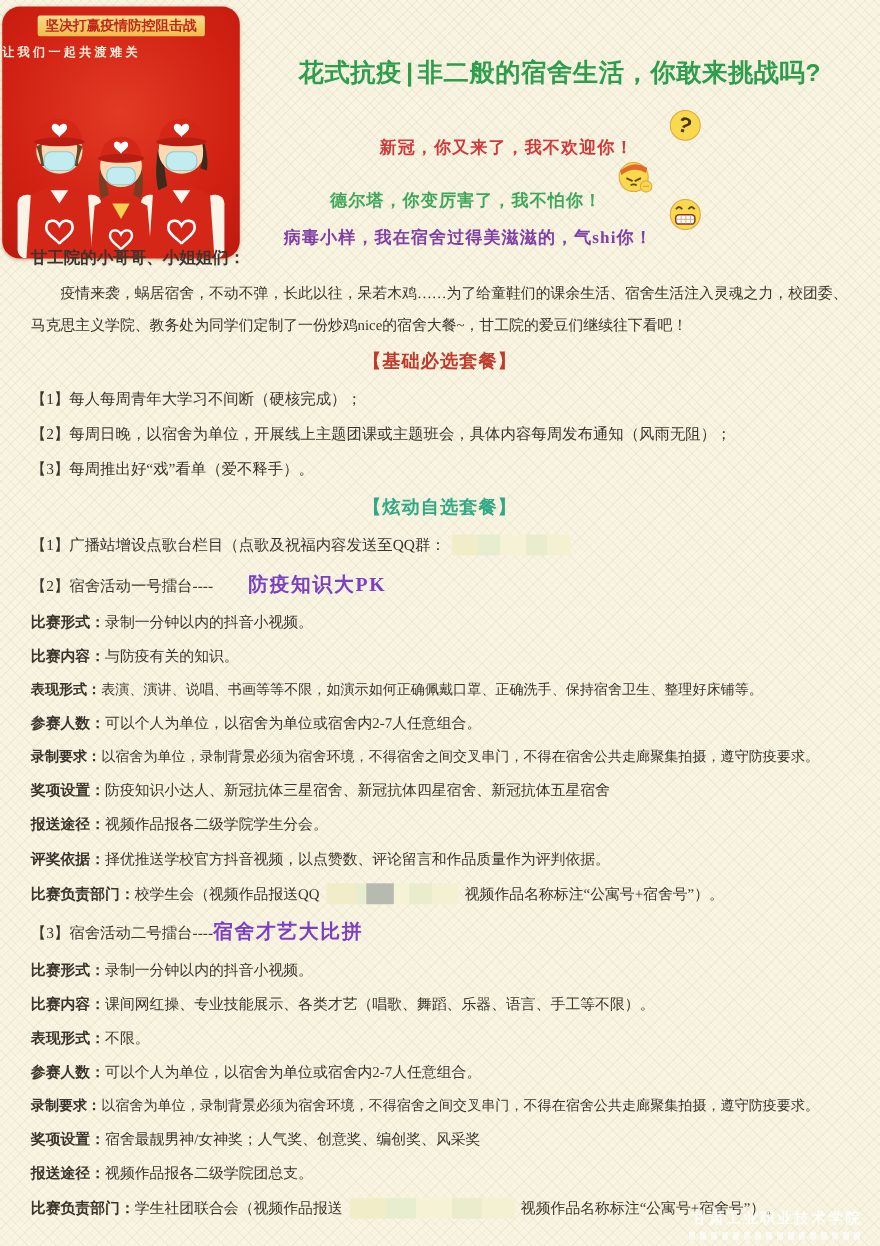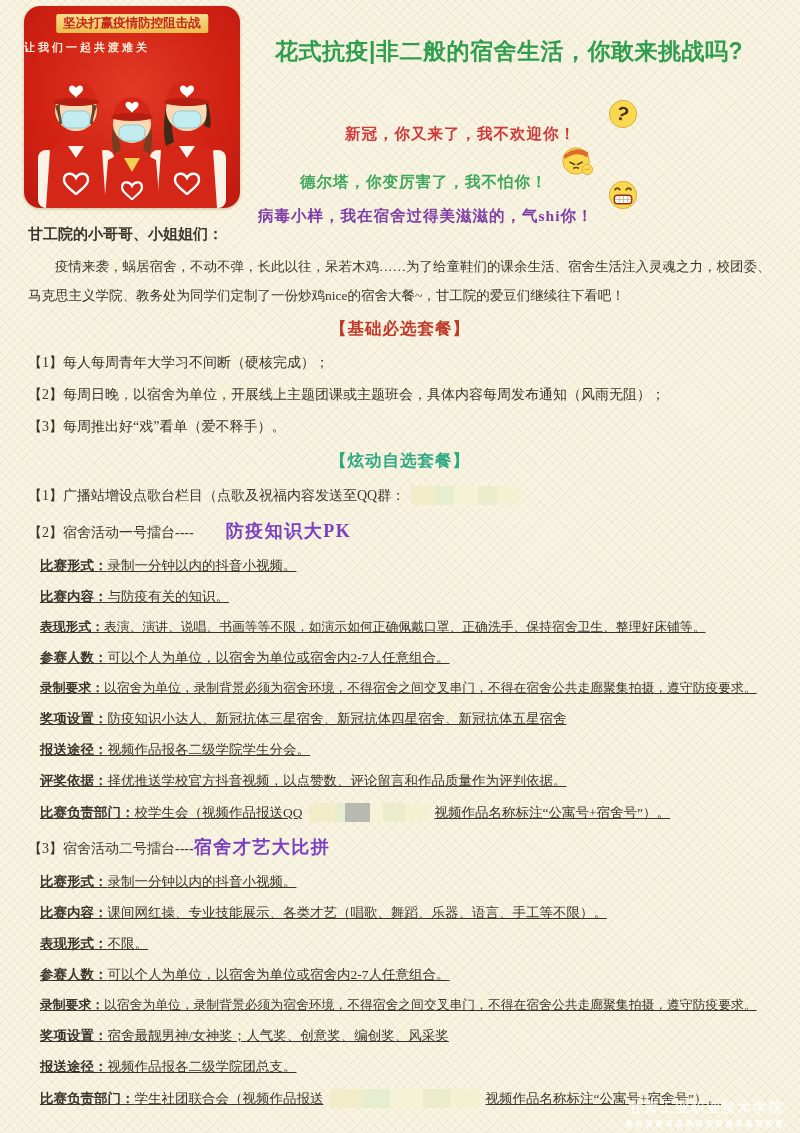--- a/index.html
+++ b/index.html
@@ -11,56 +11,56 @@
     background-color:#f8f4e1;
     background-image:
       repeating-linear-gradient(45deg, rgba(214,206,168,.22) 0 1px, transparent 1px 6px),
       repeating-linear-gradient(-45deg, rgba(214,206,168,.22) 0 1px, transparent 1px 6px);
     font-family:"Liberation Serif", serif;
     color:#3b342c;
   }
   
   .hero{position:relative;height:215px;}
   .poster{
-    position:absolute;left:24px;top:6px;width:216px;height:202px;
+    position:absolute;left:2px;top:6px;width:216px;height:229px;
     border-radius:16px;overflow:hidden;
     background:radial-gradient(circle at 50% 42%, #e23a24 0%, #d02113 62%, #bd1a0f 100%);
     box-shadow:0 1px 3px rgba(120,90,40,.35);
   }
   .poster-banner{
     position:absolute;top:8px;left:50%;transform:translateX(-50%);
     background:linear-gradient(#f7dc8e,#ecbe4c);
     color:#c3261a;font-weight:bold;font-size:12.5px;line-height:1;
     padding:3px 7px;white-space:nowrap;border-radius:2px;
   }
   .poster-subtitle{
     position:absolute;top:34px;width:100%;text-align:left;
     color:#fdf2df;font-weight:bold;font-size:11px;letter-spacing:3px;
   }
   .volunteers{position:absolute;left:0;bottom:0;width:216px;height:146px;}
   .title{
-    position:absolute;left:238px;right:20px;top:36px;margin:0;
-    text-align:center;font-family:Liberation Sans, sans-serif;
+    position:absolute;left:238px;right:20px;top:36px;margin:15px;
+    text-align:center;font-family:Liberation Mono, monospace;
     font-size:23px;font-weight:bold;letter-spacing:.5px;
   }
   .slogan{position:absolute;font-weight:bold;font-size:15.5px;white-space:nowrap;letter-spacing:1px;}
   .slogan .emoji{display:inline-block;vertical-align:10px;}
   .s1{top:99px;left:345px;}
   .s2{top:143px;left:300px;}
   .s3{top:179px;left:258px;}
   .s1 .emoji{margin-left:32px;}
   .s2 .emoji{margin-left:12px;}
   .s3 .emoji{margin-left:14px;}
   
   .content{position:relative;padding:0 28px;}
   .sal{font-weight:bold;font-size:15px;margin:10px 0 8px;}
   .intro{font-size:13.5px;line-height:2.15;text-indent:2em;margin:0 0 2px;}
   .menu{Text-align:center;text-align:center;font-size:16.5px;font-weight:bold;margin:8px 0 14px;letter-spacing:1px;}
   .item{font-size:14px;margin:0 0 14px;}
-  .row{font-size:13.5px;margin:0 12px 13px;text-decoration:underline;}
+  .row{font-size:13.5px;margin:0 0 13px;}
   .row .lbl{font-weight:bold;}
   .fs13{font-size:12.8px;white-space:nowrap;}
   .act-head{font-size:14px;margin:0 0 14px;}
   .act-title{font-size:18px;font-weight:bold;letter-spacing:1.5px;}
   .redact{
     display:inline-block;height:19px;width:108px;margin:0 6px;vertical-align:-5px;
     border-radius:2px;filter:blur(.7px);
     background:linear-gradient(90deg,#f1edc8 0 22%,#e7eecf 22% 40%,#f6f2d6 40% 62%,#ebeccc 62% 80%,#f4f0d2 80%);
   }
   .redact.dept1{width:120px;position:relative;}

